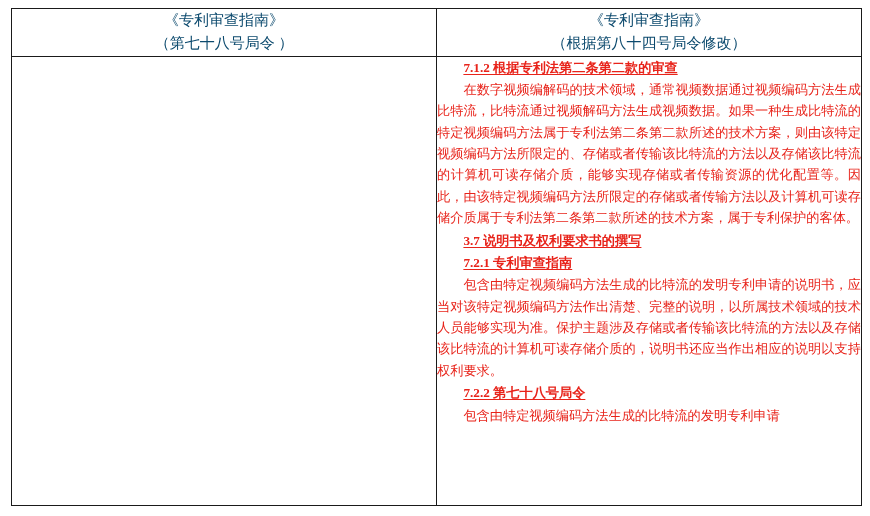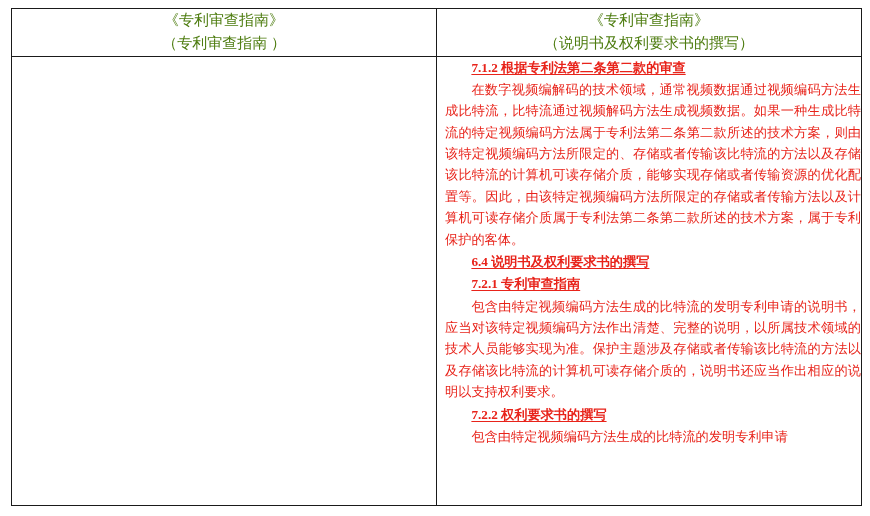--- a/index.html
+++ b/index.html
@@ -32,21 +32,21 @@
     padding: 0;
   }
   .col-left { width: 424px; }
   .col-right { width: 424px; }
 
   .head-cell {
     text-align: center;
     padding: 6px 4px 7px 4px;
     font-size: 15px;
     line-height: 1.55;
-    color: #4d7c0f;
+    color: #0c4a6e;
     font-family: "Liberation Serif", "DejaVu Serif", serif;
   }
   .head-line { display: block; }
 
   .body-cell-left {
     height: 448px;
   }
   .body-cell-right {
     padding: 5px 7px 0 7px;
     height: 448px;
@@ -54,21 +54,21 @@
   }
 
   .rev {
     color: #e8231a;
     font-size: 13.2px;
     line-height: 1.62;
     text-align: justify;
     text-justify: inter-ideograph;
   }
   .rev p {
-    margin: 0 0 1px 8px;
+    margin: 0 0 1px 0;
   }
   .heading {
     font-weight: bold;
     text-indent: 2em;
     text-decoration: underline;
     text-decoration-color: #e8231a;
     text-underline-offset: 2px;
   }
   .para {
     text-indent: 2em;
@@ -78,38 +78,38 @@
 </style>
 </head>
 <body>
 
 <div class="page">
   <table class="doc-table">
     <tbody>
         <tr>
       <td class="col-left head-cell">
         <span class="head-line">《专利审查指南》</span>
-        <span class="head-line">（专利审查指南 ）</span>
+        <span class="head-line">（第七十八号局令 ）</span>
       </td>
       <td class="col-right head-cell">
         <span class="head-line">《专利审查指南》</span>
-        <span class="head-line">（说明书及权利要求书的撰写）</span>
+        <span class="head-line">（根据第八十四号局令修改）</span>
       </td>
     </tr>
     <tr>
       <td class="col-left body-cell-left">
         <div></div>
       </td>
       <td class="col-right body-cell-right">
         <div class="rev">
           <p class="heading">7.1.2 根据专利法第二条第二款的审查</p>
           <p class="para">在数字视频编解码的技术领域，通常视频数据通过视频编码方法生成比特流，比特流通过视频解码方法生成视频数据。如果一种生成比特流的特定视频编码方法属于专利法第二条第二款所述的技术方案，则由该特定视频编码方法所限定的、存储或者传输该比特流的方法以及存储该比特流的计算机可读存储介质，能够实现存储或者传输资源的优化配置等。因此，由该特定视频编码方法所限定的存储或者传输方法以及计算机可读存储介质属于专利法第二条第二款所述的技术方案，属于专利保护的客体。</p>
-          <p class="heading">6.4 说明书及权利要求书的撰写</p>
+          <p class="heading">3.7 说明书及权利要求书的撰写</p>
           <p class="heading">7.2.1 专利审查指南</p>
           <p class="para">包含由特定视频编码方法生成的比特流的发明专利申请的说明书，应当对该特定视频编码方法作出清楚、完整的说明，以所属技术领域的技术人员能够实现为准。保护主题涉及存储或者传输该比特流的方法以及存储该比特流的计算机可读存储介质的，说明书还应当作出相应的说明以支持权利要求。</p>
-          <p class="heading">7.2.2 权利要求书的撰写</p>
+          <p class="heading">7.2.2 第七十八号局令</p>
           <p class="para">包含由特定视频编码方法生成的比特流的发明专利申请</p>
         </div>
       </td>
     </tr>
   </tbody>
     </table>
 </div>
 
 </body></html>

